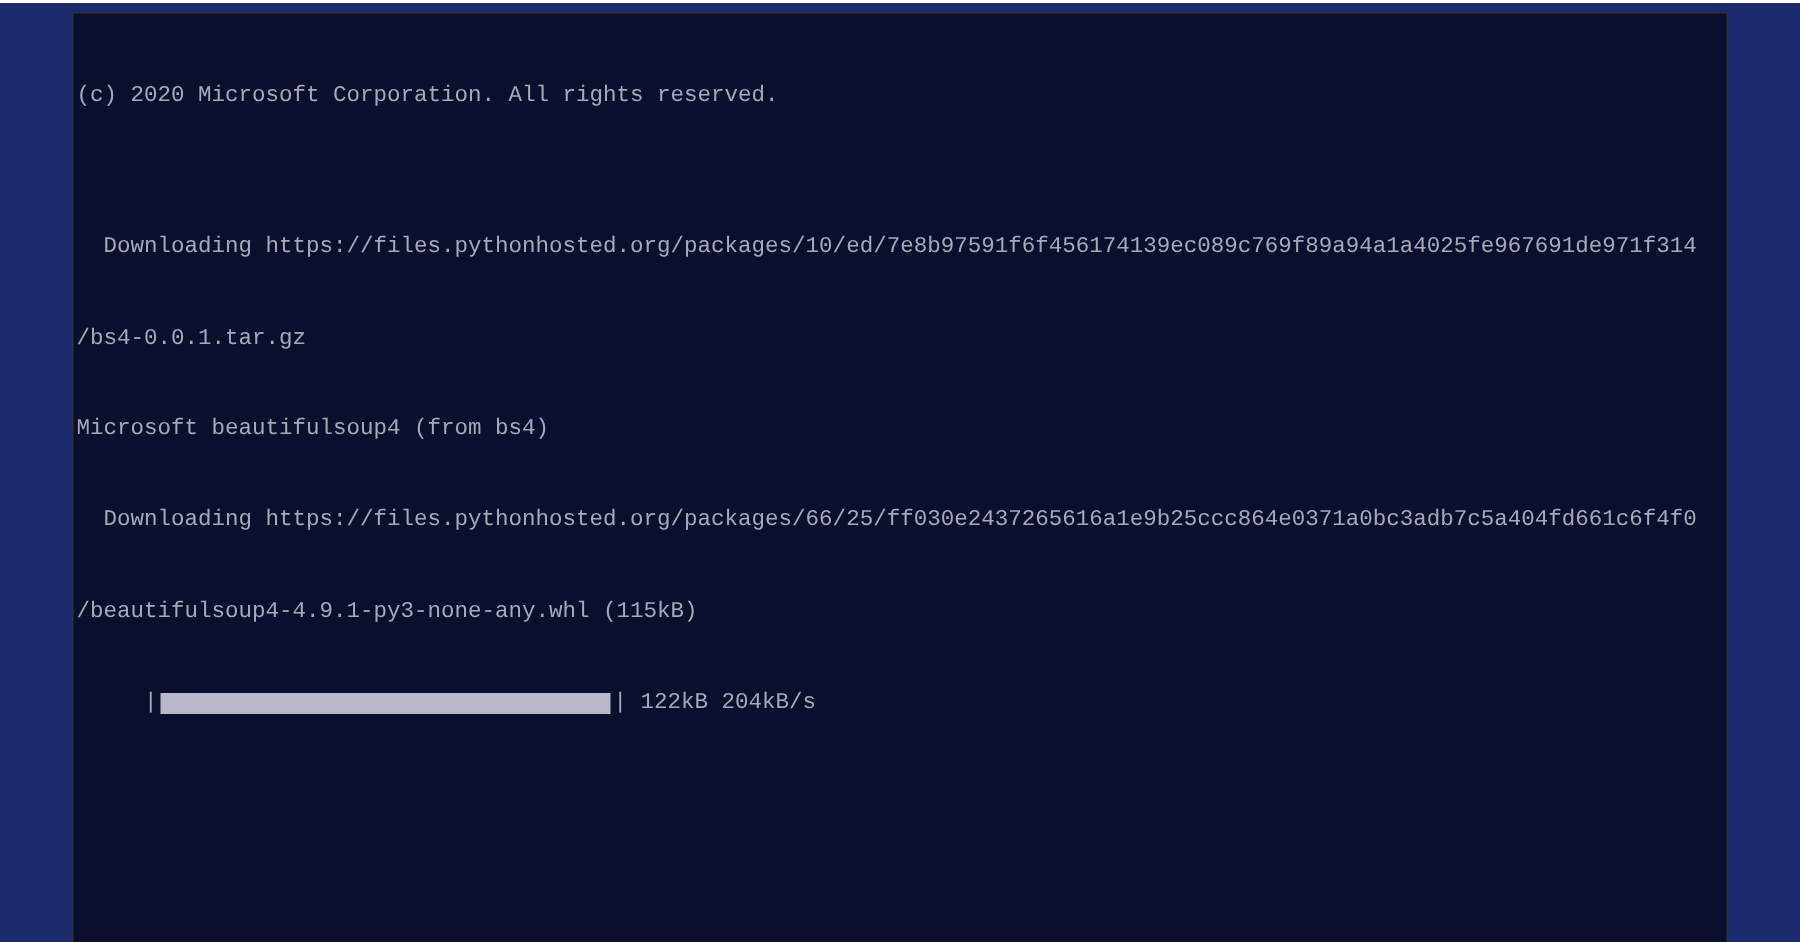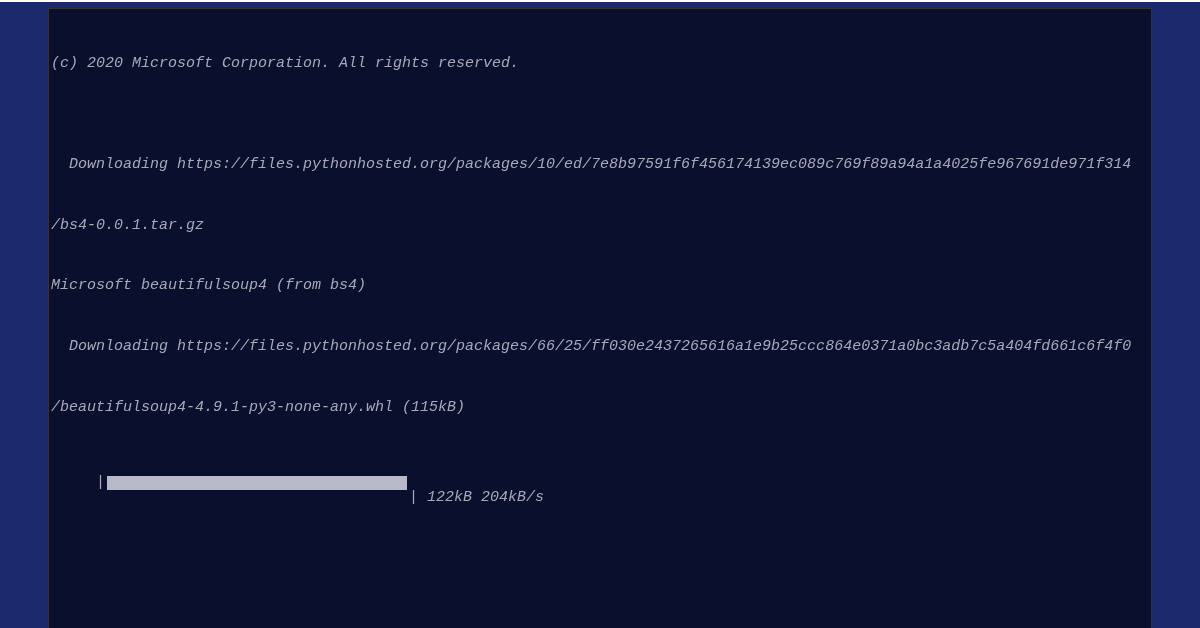--- a/index.html
+++ b/index.html
@@ -27,39 +27,38 @@
       background: #0a0f2e;
       border: 1px solid #333;
       padding: 4px 2px;
       font-family: 'Consolas', 'Courier New', monospace;
       font-size: 15px;
       line-height: 1.35;
       color: #a8a8b8;
       overflow: hidden;
       white-space: pre;
     }
-    .line { display: block; font-style: italic; }
+    .line { display: block; }
     .progress-bar-line {
       display: flex;
       align-items: center;
     }
     .progress-prefix {
       color: #a8a8b8;
     }
     .progress-bar {
       display: inline-block;
       width: 300px;
       height: 14px;
       background: #b8b8c8;
       margin: 0 2px;
       vertical-align: middle;
     }
     .progress-suffix {
       color: #a8a8b8;
-      margin-top: 29px;
     }
   </style>
 </head>
 <body>
 
 <div class="top-border"></div>
 
 <div class="terminal-wrapper">
   <div class="terminal">
     <span class="line">(c) 2020 Microsoft Corporation. All rights reserved.</span>

